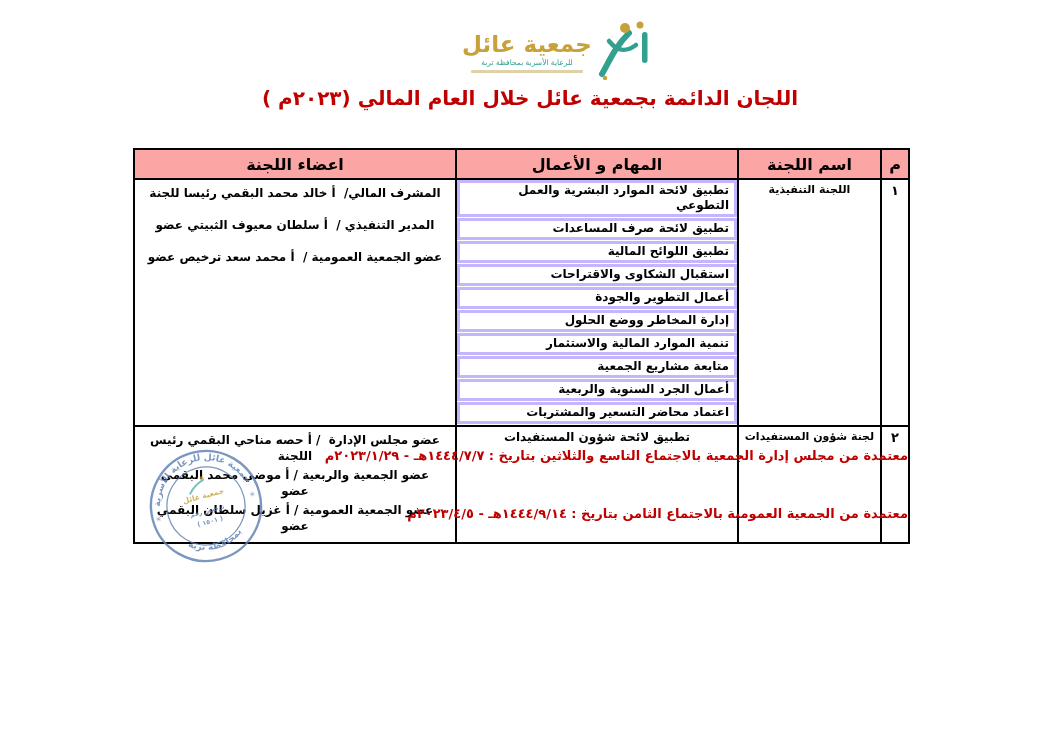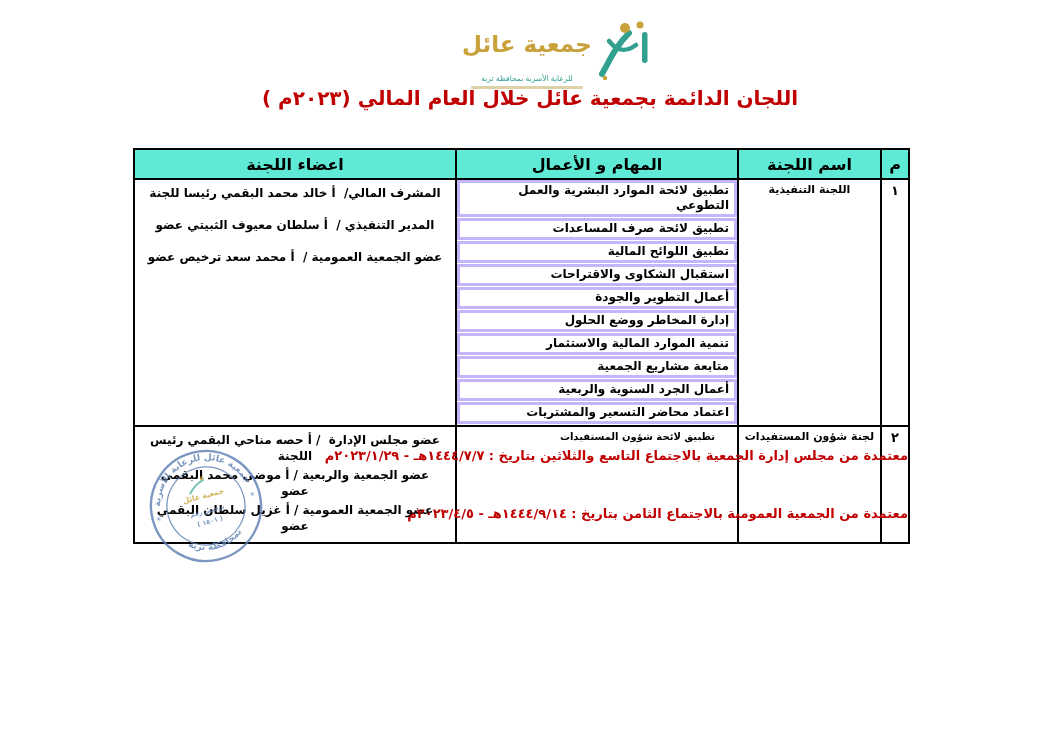--- a/index.html
+++ b/index.html
@@ -6,47 +6,47 @@
   body{
     width:1040px;height:735px;background:#ffffff;position:relative;overflow:hidden;
     font-family:"DejaVu Sans",sans-serif;
   }
   
   .logo-block{position:absolute;left:462px;top:20px;}
   .logo-row{display:flex;direction:rtl;align-items:flex-start;gap:4px;}
   .logo-icon{width:54px;height:60px;flex:0 0 auto;}
   .logo-text-col{text-align:center;padding-top:12px;}
   .logo-name{font-size:23px;font-weight:bold;color:#C9A13B;line-height:24px;}
-  .logo-subtitle{font-size:7.5px;color:#31A08F;margin-top:18px;letter-spacing:0;}
+  .logo-subtitle{font-size:7.5px;color:#31A08F;margin-top:2px;letter-spacing:0;}
   .logo-tagline-bar{height:3px;width:112px;background:#E0D2A8;margin:3px auto 0 auto;border-radius:1px;}
   
   .doc-title{
     position:absolute;left:0;top:86px;width:1060px;margin:0;text-align:center;
     direction:rtl;font-size:20px;font-weight:bold;color:#C00000;
   }
   
   .committees-table{
     position:absolute;left:133px;top:148px;width:775px;
     border-collapse:collapse;direction:rtl;table-layout:fixed;
   }
   .committees-table th,.committees-table td{border:2px solid #000;}
   .committees-table th{
-    background:#5eead4;height:28px;font-size:16px;font-weight:bold;text-align:center;padding:0;
+    background:#fca5a5;height:28px;font-size:16px;font-weight:bold;text-align:center;padding:0;
   }
   .committees-table td{vertical-align:top;padding:0;}
   tr.row1{height:194px;}
   tr.row2{height:71px;}
   .num-cell{text-align:center;font-weight:bold;font-size:13px;padding-top:3px !important;}
   .committee-cell{text-align:center;font-weight:bold;font-size:11px;padding-top:3px !important;}
   .tasks-cell{padding:0 !important;}
   .task-item{
     border:3px solid #c4b5fd;margin:0 0 1px 0;font-weight:bold;font-size:12px;line-height:15px;
     padding:0 5px 1px 3px;text-align:right;
   }
-  .task-plain{font-weight:bold;font-size:10px;line-height:16px;padding:2px 22px;text-align:right;}
+  .task-plain{font-weight:bold;font-size:12px;line-height:16px;padding:2px 22px;text-align:center;}
   .members-cell{padding:5px 9px !important;}
   .member-item{font-weight:bold;font-size:12px;line-height:16px;white-space:pre-wrap;text-align:center;}
   .row1 .member-item{margin-bottom:16px;}
   .row2 .member-item{margin-bottom:3px;}
   
   .approval-line{
     position:absolute;left:133px;width:775px;direction:rtl;text-align:right;
     color:#C00000;font-weight:bold;font-size:13px;
   }
   .approval-1{top:448px;}

